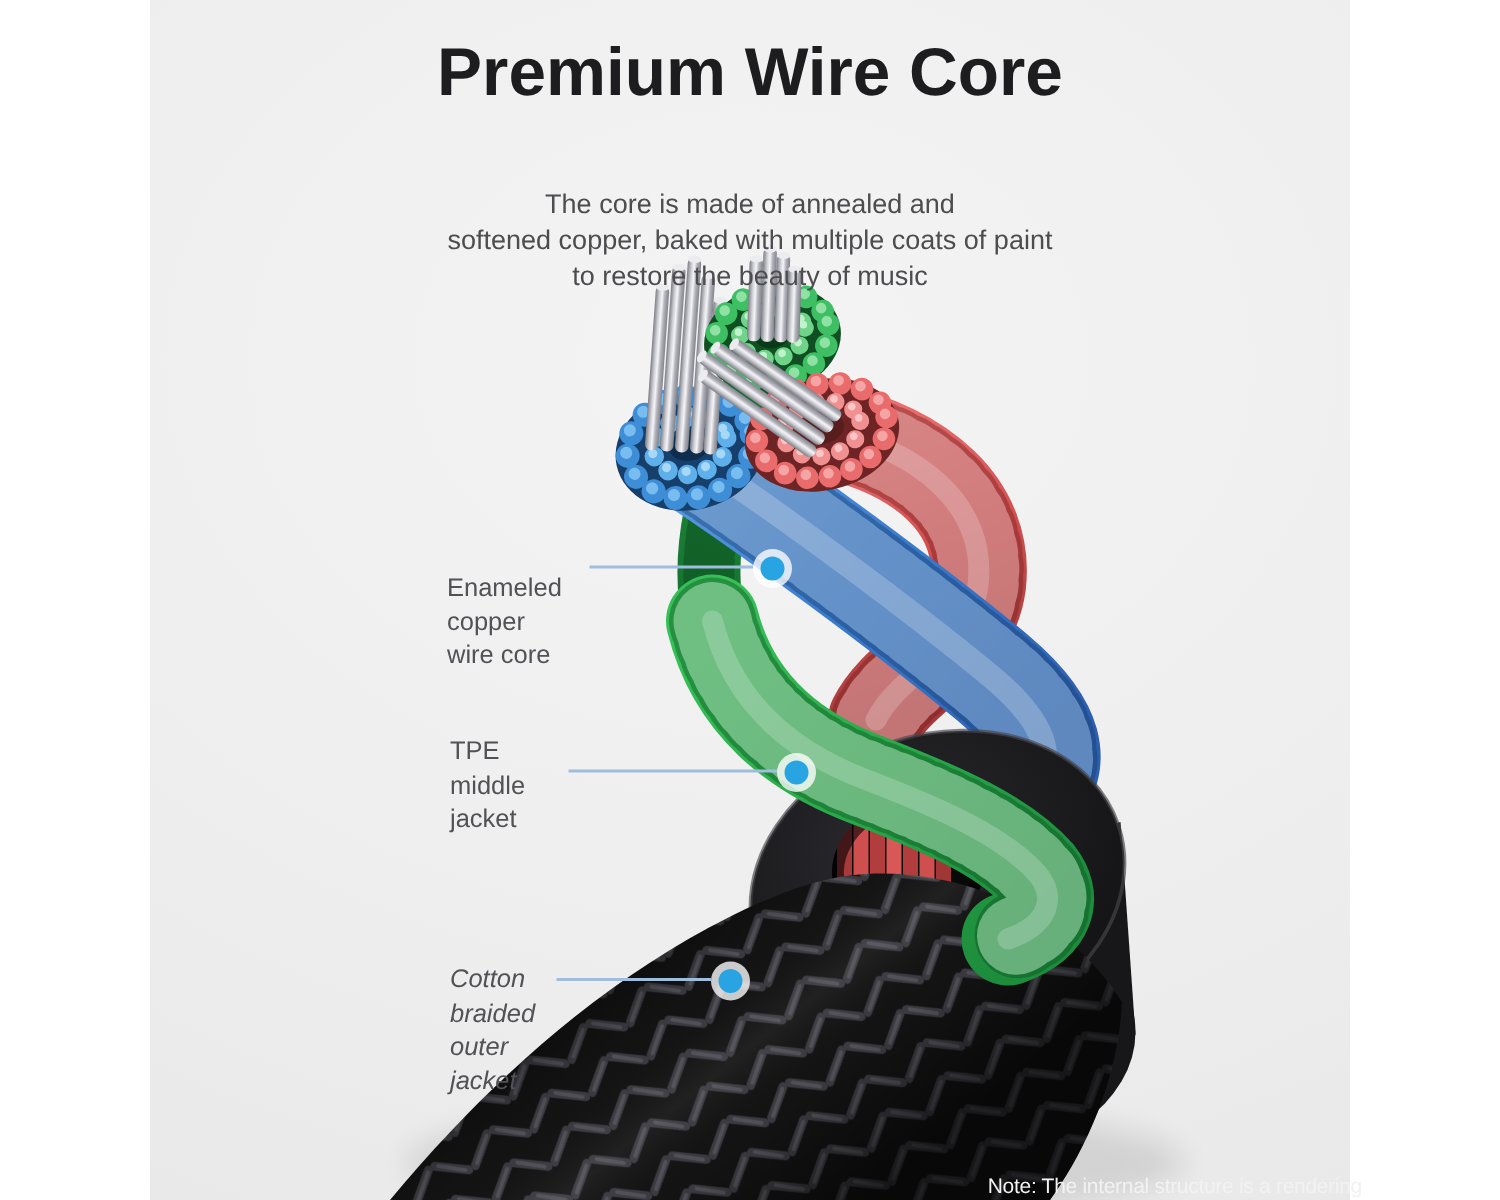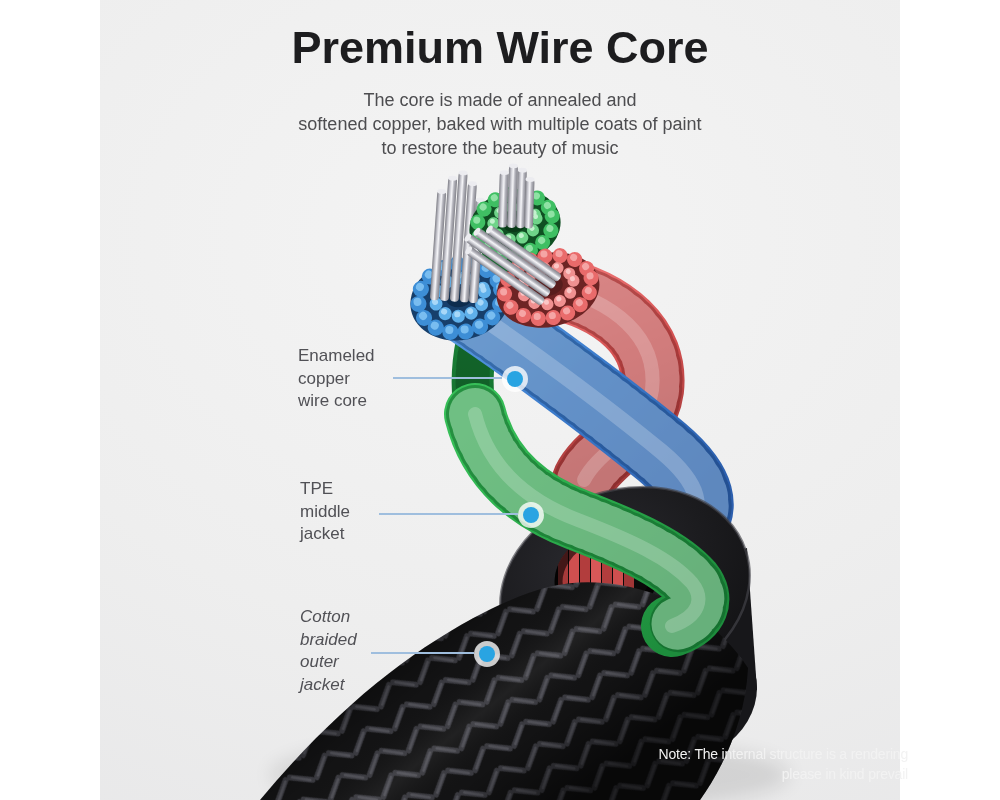--- a/index.html
+++ b/index.html
@@ -5,21 +5,21 @@
   html,body{margin:0;padding:0;background:#ffffff;}
   .stage{position:relative;width:1000px;height:800px;background:#ffffff;overflow:hidden;
          font-family:"Liberation Sans",sans-serif;}
   .content{position:absolute;left:100px;top:0;width:800px;height:800px;
            background:radial-gradient(120% 90% at 50% 30%, #f4f4f4 0%, #eeeeee 55%, #e7e7e8 100%);}
   .art{position:absolute;left:0;top:0;width:800px;height:800px;display:block;}
   .page-title{position:absolute;left:0;right:0;top:22px;text-align:center;
               font-size:45px;font-weight:bold;color:#1d1d1f;letter-spacing:0;}
   .subtitle{position:absolute;left:0;right:0;top:88px;text-align:center;
             font-size:18px;line-height:24px;color:#4d4d50;}
-  .prel{white-space:pre-line;}
+  .prel{white-space:pre-line;margin-top:36px;}
   .callout-label{position:absolute;font-size:17px;line-height:22.5px;color:#515156;}
   .leader{position:absolute;height:2px;background:#9fbede;}
   .marker{position:absolute;width:26px;height:26px;border-radius:50%;
           background:rgba(255,255,255,0.78);display:flex;align-items:center;justify-content:center;}
   .marker-core{width:16px;height:16px;border-radius:50%;background:#29a4e2;}
   .note{position:absolute;left:0;right:0;top:744px;text-align:right;transform:translateX(8px);
         font-size:14px;line-height:20px;color:#f2f2f2;letter-spacing:-0.2px;}
 </style>
 </head>
 <body>
@@ -207,21 +207,21 @@
 to restore the beauty of music</div>
 
     <div class="callout-label prel" style="left:198px;top:345px;">Enameled
 copper
 wire core</div>
     <div class="leader" style="left:293px;top:377px;width:109px;"></div>
     <div class="marker" style="left:402px;top:366px;">
         <div class="marker-core"></div>
       </div>
 
-    <div class="callout-label prel" style="left:200px;top:478px;">TPE
+    <div class="callout-label prel" style="left:200px;top:454px;">TPE
 middle
 jacket</div>
     <div class="leader" style="left:279px;top:513px;width:139px;"></div>
     <div class="marker" style="left:418px;top:502px;">
         <div class="marker-core"></div>
       </div>
 
     <div class="callout-label prel" style="left:200px;top:606px;font-style:italic;">Cotton
 braided
 outer

